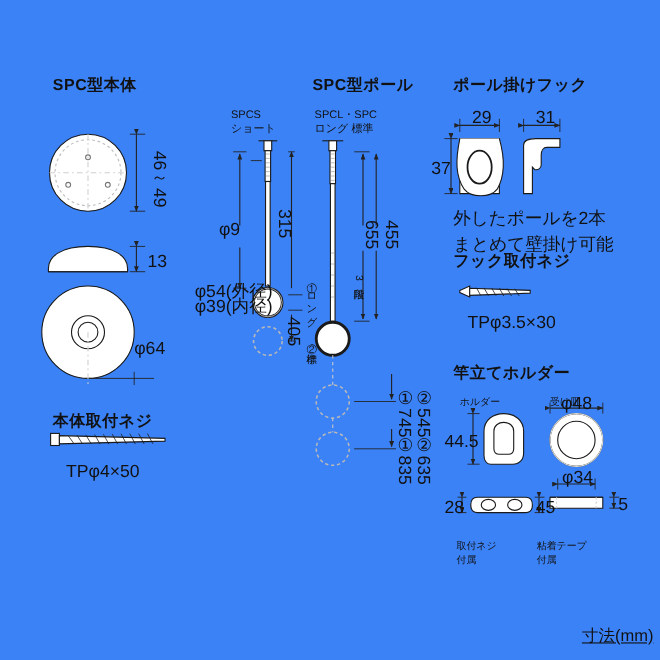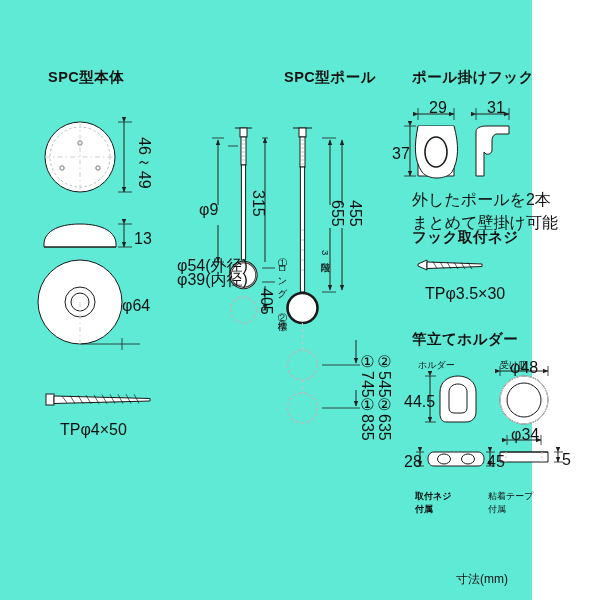--- a/index.html
+++ b/index.html
@@ -9,23 +9,23 @@
   body {
     width: 600px;
     height: 600px;
     background: #ffffff;
     font-family: "Liberation Sans", sans-serif;
     color: #1a1a1a;
     overflow: hidden;
   }
   #sheet {
     position: relative;
-    width: 532px;
+    width: 600px;
     height: 600px;
-    background: #5eead4;
+    background: #3b82f6;
   }
   .lbl {
     position: absolute;
     font-size: 16px;
     line-height: 1.25;
     color: #111;
     white-space: pre;
   }
   .hdr {
     position: absolute;
@@ -66,24 +66,25 @@
   svg.layer {
     position: absolute;
     left: 0;
     top: 0;
     width: 600px;
     height: 600px;
     pointer-events: none;
   }
   .footer {
     position: absolute;
-    right: 24px;
+    right: 6px;
     bottom: 12px;
-    font-size: 12px;
-    color: #111;
+    font-size: 15px;
+    color: #111;
+    text-decoration: underline;
   }
 </style>
 </head>
 <body>
 
 <div id="sheet">
 
   <svg class="layer" viewBox="0 0 600 600">
     <defs>
       <marker id="ah" markerWidth="7" markerHeight="7" refX="6" refY="2.6" orient="auto">
@@ -235,26 +236,31 @@
       <path d="M541 435 L541 445" stroke="#222" stroke-width=".8"></path>
       <path d="M558 452 L558 462" stroke="#222" marker-start="url(#ahs)" marker-end="url(#ahs)"></path>
       <path d="M554 452 L563 452" stroke="#222" stroke-width=".8"></path>
       <path d="M554 462 L563 462" stroke="#222" stroke-width=".8"></path>
     </g>
   </svg>
 
   <div class="hdr" style="left:48px; top:68px;">SPC型本体</div>
   <div class="lbl" style="left:134px; top:137px; writing-mode:vertical-rl; text-orientation:mixed;">46～49</div>
   <div class="lbl" style="left:134px; top:229px;">13</div>
-  <div class="lbl" style="left:122px; top:296px;">φ64</div>
-
+  <div class="lbl" style="left:122px; top:308px;">φ64</div>
+
+  <div class="hdr" style="left:48px; top:373px;">本体取付ネジ</div>
   <div class="lbl" style="left:60px; top:420px;">TPφ4×50</div>
 
   <div class="hdr" style="left:240px; top:68px;margin-left:44px;">SPC型ポール</div>
 
+  <div class="sub" style="left:210px; top:98px; width:62px; text-align:left;">SPCS
+ショート</div>
+  <div class="sub" style="left:286px; top:98px; width:90px; text-align:left;">SPCL・SPC
+ロング 標準</div>
 
   <div class="lbl" style="left:199px; top:200px;">φ9</div>
   <div class="lbl" style="left:248px; top:190px; writing-mode:vertical-rl; text-orientation:mixed;">315</div>
   <div class="lbl" style="left:177px; top:256px;">φ54(外径)</div>
   <div class="lbl" style="left:177px; top:270px;">φ39(内径)</div>
   <div class="lbl" style="left:256px; top:288px; writing-mode:vertical-rl; text-orientation:mixed;">405</div>
 
   <div class="lbl" style="left:327px; top:200px; writing-mode:vertical-rl; text-orientation:mixed;">655</div>
   <div class="lbl" style="left:345px; top:200px; writing-mode:vertical-rl; text-orientation:mixed;">455</div>
 
@@ -279,20 +285,20 @@
 
   <div class="hdr" style="left:412px; top:330px;">竿立てホルダー</div>
   <div class="tiny" style="left:418px; top:360px;">ホルダー</div>
   <div class="tiny" style="left:500px; top:360px;">受け皿</div>
   <div class="lbl" style="left:404px; top:392px;">44.5</div>
   <div class="lbl" style="left:404px; top:452px;">28</div>
   <div class="lbl" style="left:487px; top:452px;">45</div>
   <div class="lbl" style="left:510px; top:358px;">φ48</div>
   <div class="lbl" style="left:511px; top:425px;text-align:right;">φ34</div>
   <div class="lbl" style="left:562px; top:450px;">5</div>
-  <div class="tiny" style="left:415px; top:490px; line-height:1.4;font-weight:bold;">取付ネジ
+  <div class="tiny" style="left:415px; top:490px; line-height:1.4;">取付ネジ
 付属</div>
   <div class="tiny" style="left:488px; top:490px; line-height:1.4;">粘着テープ
 付属</div>
 
   <div class="footer">寸法(mm)</div>
 
 </div>
 
 </body></html>

